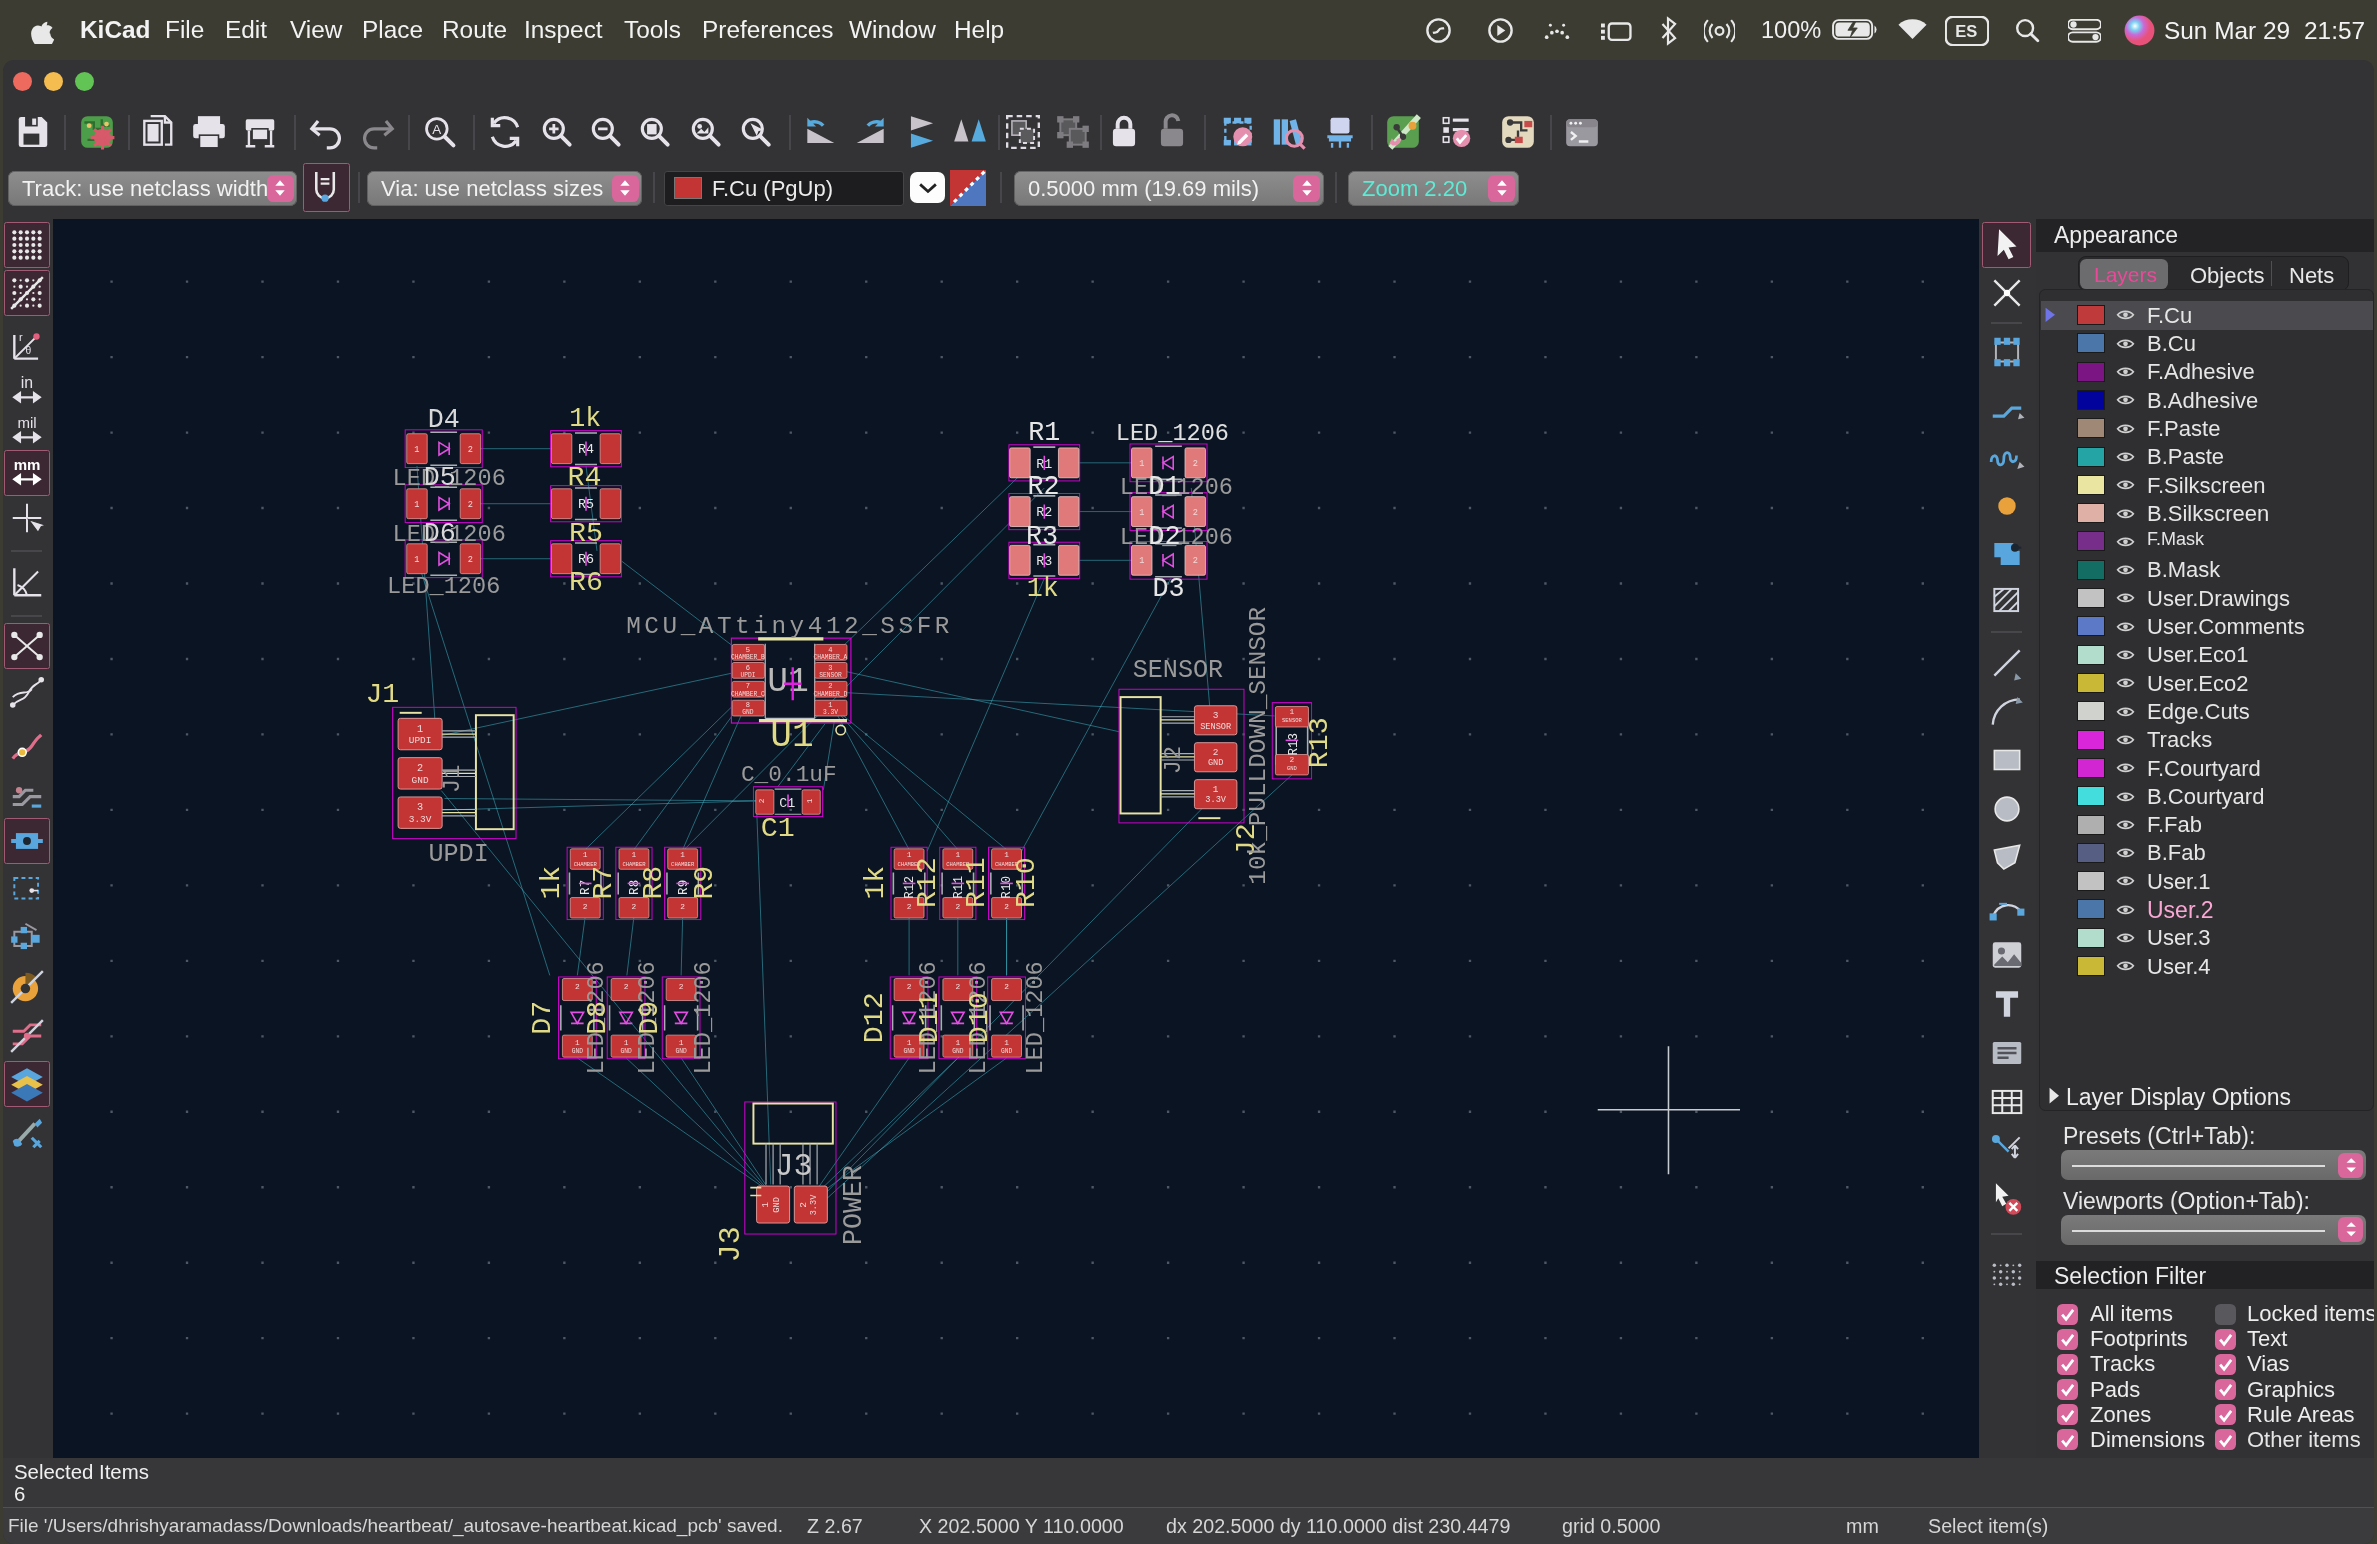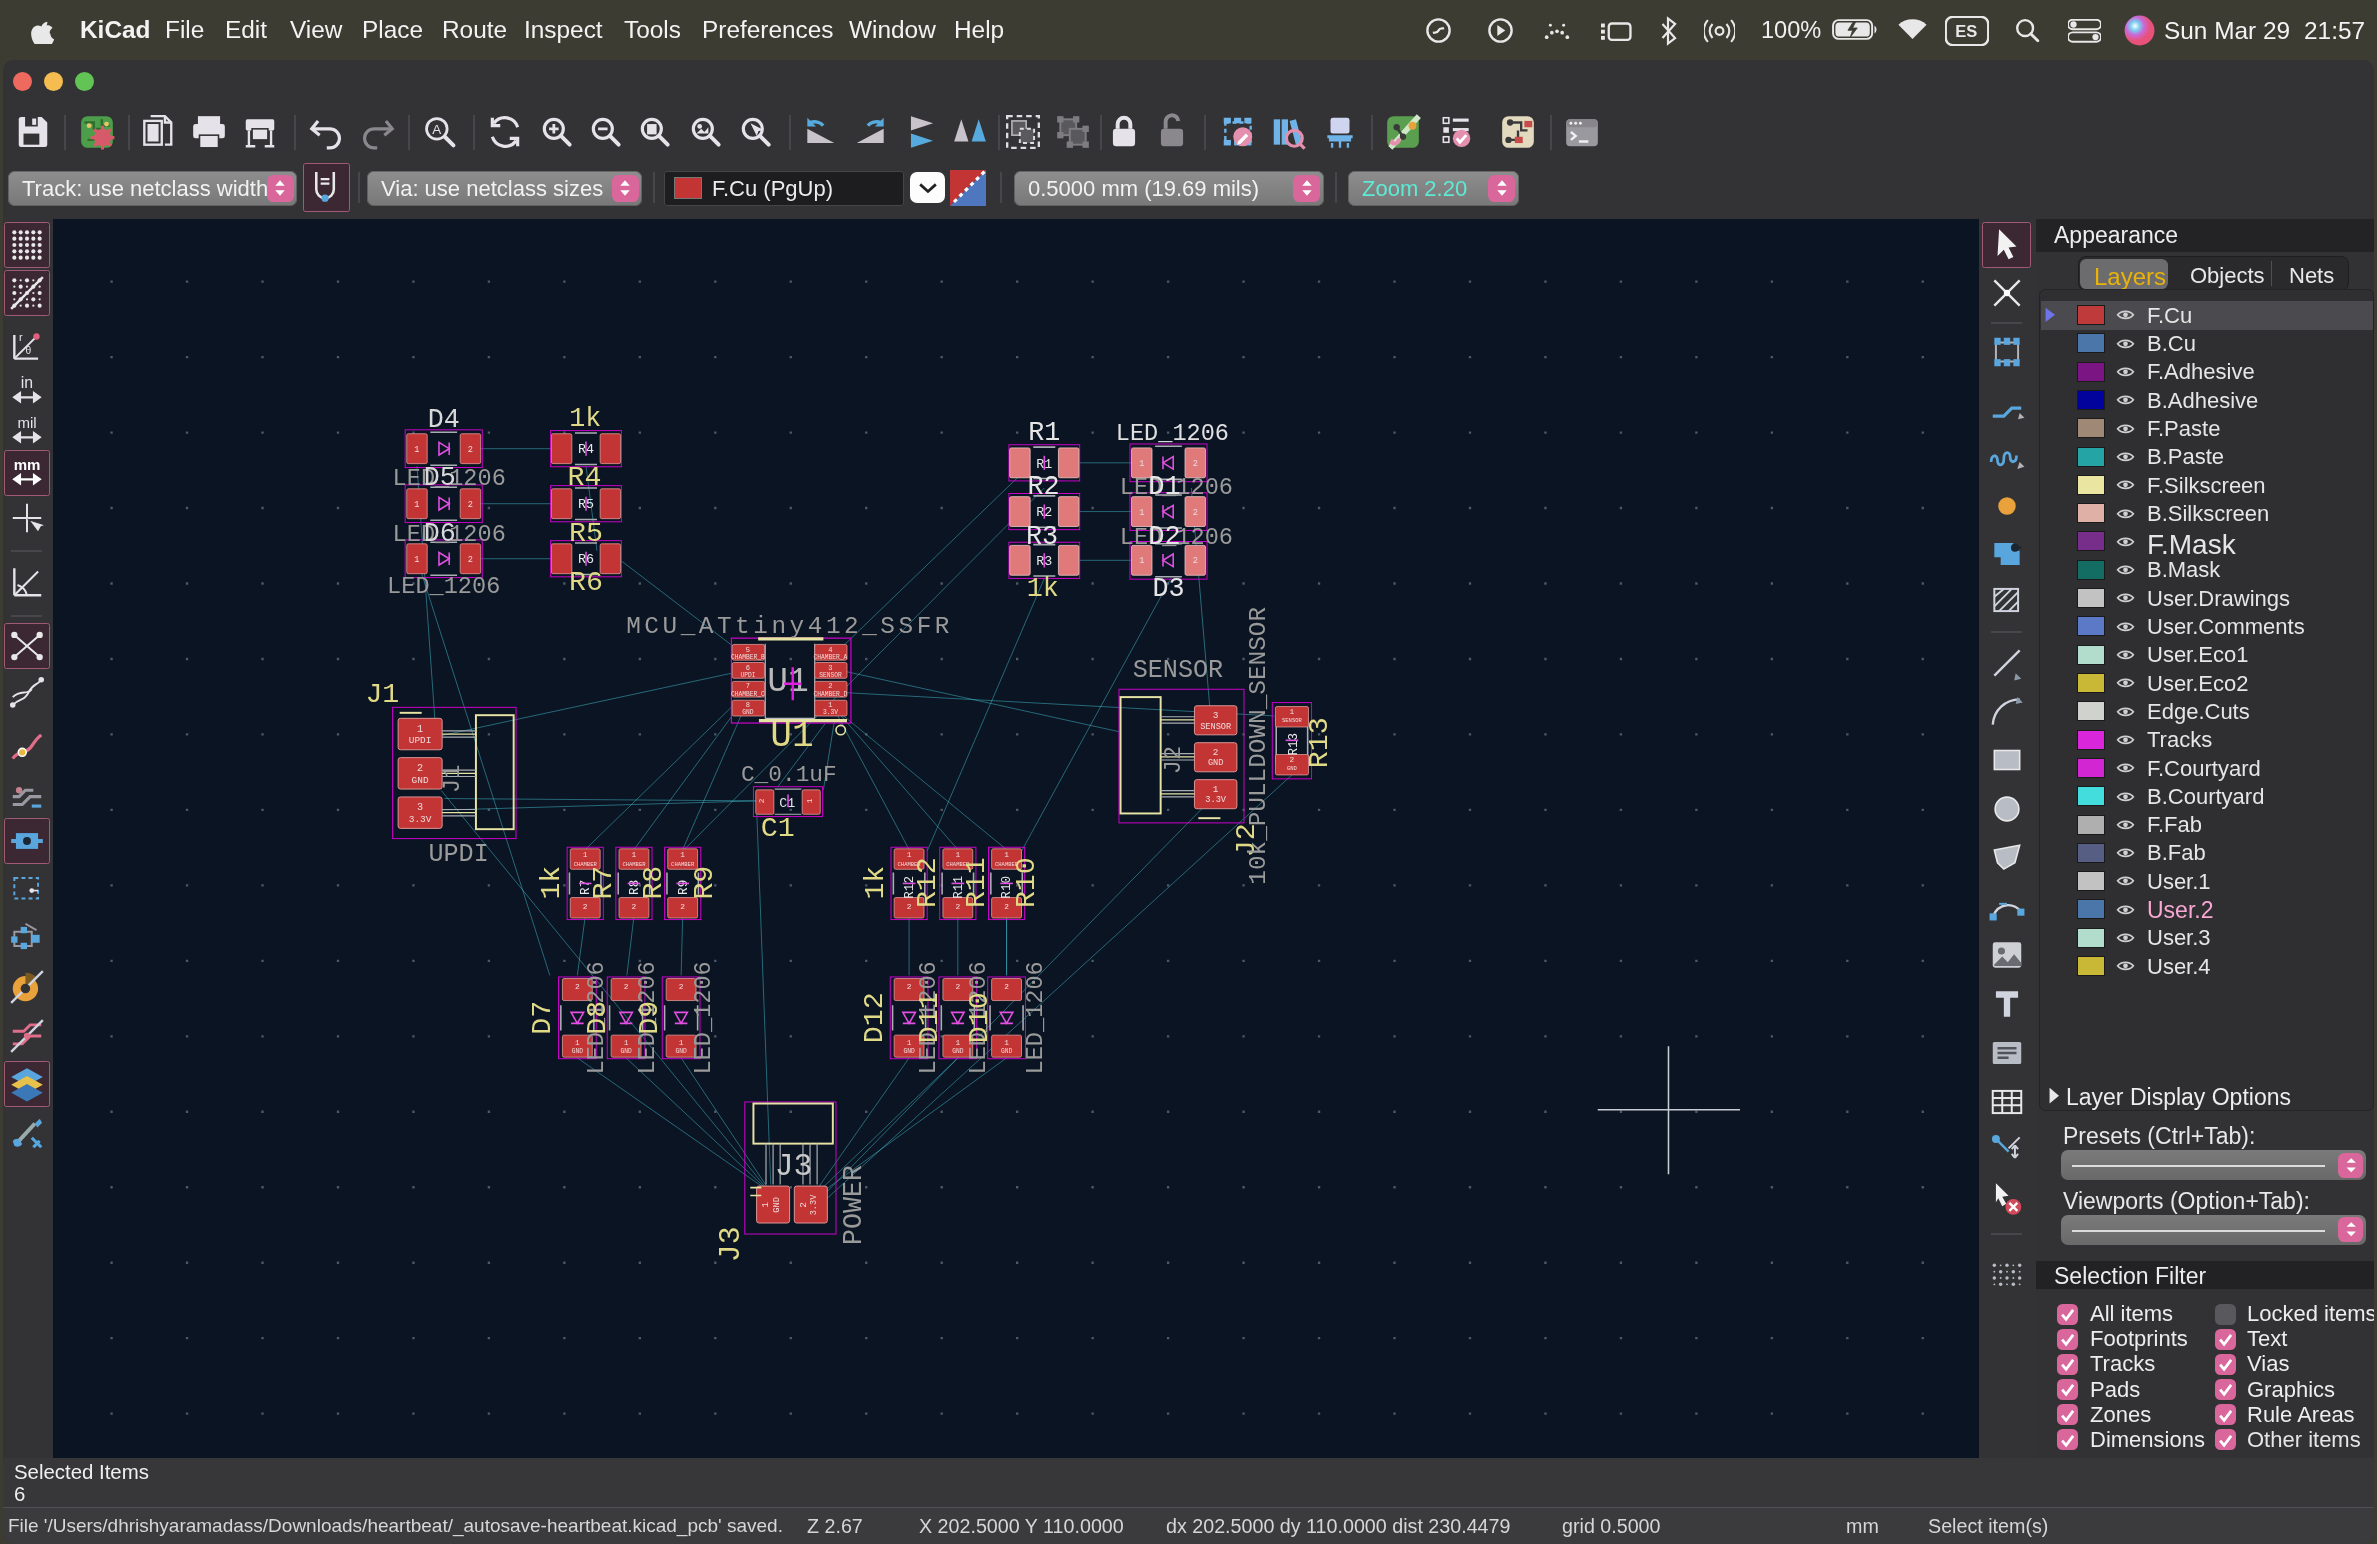--- a/index.html
+++ b/index.html
@@ -959,21 +959,21 @@
           <circle cx="24" cy="32" r="1.2"></circle>
           <circle cx="32" cy="32" r="2.2"></circle>
           <circle cx="40" cy="32" r="1.2"></circle>
         </g>
       </svg>
 <div style="position:absolute;left:2036px;top:219px;width:341px;height:1240px;background:#323134"></div>
       <div style="position:absolute;left:2036px;top:219px;width:341px;height:33px;background:#232225"></div>
       <div style="position:absolute;left:2054px;top:222px;font-size:23px;color:#ededed;font-family:'Liberation Sans',sans-serif">Appearance</div>
       <div style="position:absolute;left:2078px;top:256px;width:271px;height:35px;background:#2a292c;border:0.8px solid #1e1e20;border-radius:7.9px"></div>
       <div style="position:absolute;left:2080px;top:259px;width:88px;height:30px;background:#6c6b6e;border-radius:6.3px"></div>
-      <div style="position:absolute;left:2094px;top:263px;font-size:24px;color:#eab308;font-family:'Liberation Sans',sans-serif">Layers</div>
+      <div style="position:absolute;left:2094px;top:263px;font-size:21px;color:#ec4899;font-family:'Liberation Sans',sans-serif">Layers</div>
       <div style="position:absolute;left:2190px;top:263px;font-size:22px;color:#e8e8e8;font-family:'Liberation Sans',sans-serif">Objects</div>
       <div style="position:absolute;left:2271px;top:261px;width:0.8px;height:25px;background:#505052"></div>
       <div style="position:absolute;left:2289px;top:263px;font-size:22px;color:#e8e8e8;font-family:'Liberation Sans',sans-serif">Nets</div>
       <div style="position:absolute;left:2039px;top:289px;width:335px;height:822px;background:#2f2e31;border:0.8px solid #242426;border-radius:6.3px"></div>
       <div style="position:absolute;left:2041px;top:301px;width:332px;height:29px;background:#4b4a4e"></div>
       <svg style="position:absolute;left:2044px;top:307px" width="12.6" height="15.7" viewBox="0 0 16 20">
         <path d="M2 1l12 9-12 9z" fill="#6f74e8"></path>
       </svg>
       <div style="position:absolute;left:2077px;top:305px;width:27.5px;height:19.7px;background:#bf3b3b;border:0.8px solid #1a1a1a"></div>
       <svg style="position:absolute;left:2116px;top:307px" width="19" height="15.7" viewBox="0 0 24 20">
@@ -1021,21 +1021,21 @@
       <svg style="position:absolute;left:2116px;top:506px" width="19" height="15.7" viewBox="0 0 24 20">
         <path d="M2 10c4.5-6 15.5-6 20 0c-4.5 6-15.5 6-20 0z" fill="none" stroke="#cfcfcf" stroke-width="2.2"></path>
         <circle cx="12" cy="10" r="3" fill="#cfcfcf"></circle>
       </svg>
       <div style="position:absolute;left:2147px;top:501px;font-size:22px;color:#e6e6e6;font-family:'Liberation Sans',sans-serif">B.Silkscreen</div>
       <div style="position:absolute;left:2077px;top:531px;width:27.5px;height:19.7px;background:#772d8a;border:0.8px solid #1a1a1a"></div>
       <svg style="position:absolute;left:2116px;top:534px" width="19" height="15.7" viewBox="0 0 24 20">
         <path d="M2 10c4.5-6 15.5-6 20 0c-4.5 6-15.5 6-20 0z" fill="none" stroke="#cfcfcf" stroke-width="2.2"></path>
         <circle cx="12" cy="10" r="3" fill="#cfcfcf"></circle>
       </svg>
-      <div style="position:absolute;left:2147px;top:529px;font-size:28px;color:#e6e6e6;font-family:'Liberation Sans',sans-serif">F.Mask</div>
+      <div style="position:absolute;left:2147px;top:529px;font-size:18px;color:#e6e6e6;font-family:'Liberation Sans',sans-serif">F.Mask</div>
       <div style="position:absolute;left:2077px;top:560px;width:27.5px;height:19.7px;background:#136d62;border:0.8px solid #1a1a1a"></div>
       <svg style="position:absolute;left:2116px;top:562px" width="19" height="15.7" viewBox="0 0 24 20">
         <path d="M2 10c4.5-6 15.5-6 20 0c-4.5 6-15.5 6-20 0z" fill="none" stroke="#cfcfcf" stroke-width="2.2"></path>
         <circle cx="12" cy="10" r="3" fill="#cfcfcf"></circle>
       </svg>
       <div style="position:absolute;left:2147px;top:557px;font-size:22px;color:#e6e6e6;font-family:'Liberation Sans',sans-serif">B.Mask</div>
       <div style="position:absolute;left:2077px;top:588px;width:27.5px;height:19.7px;background:#c2c2c2;border:0.8px solid #1a1a1a"></div>
       <svg style="position:absolute;left:2116px;top:590px" width="19" height="15.7" viewBox="0 0 24 20">
         <path d="M2 10c4.5-6 15.5-6 20 0c-4.5 6-15.5 6-20 0z" fill="none" stroke="#cfcfcf" stroke-width="2.2"></path>
         <circle cx="12" cy="10" r="3" fill="#cfcfcf"></circle>

